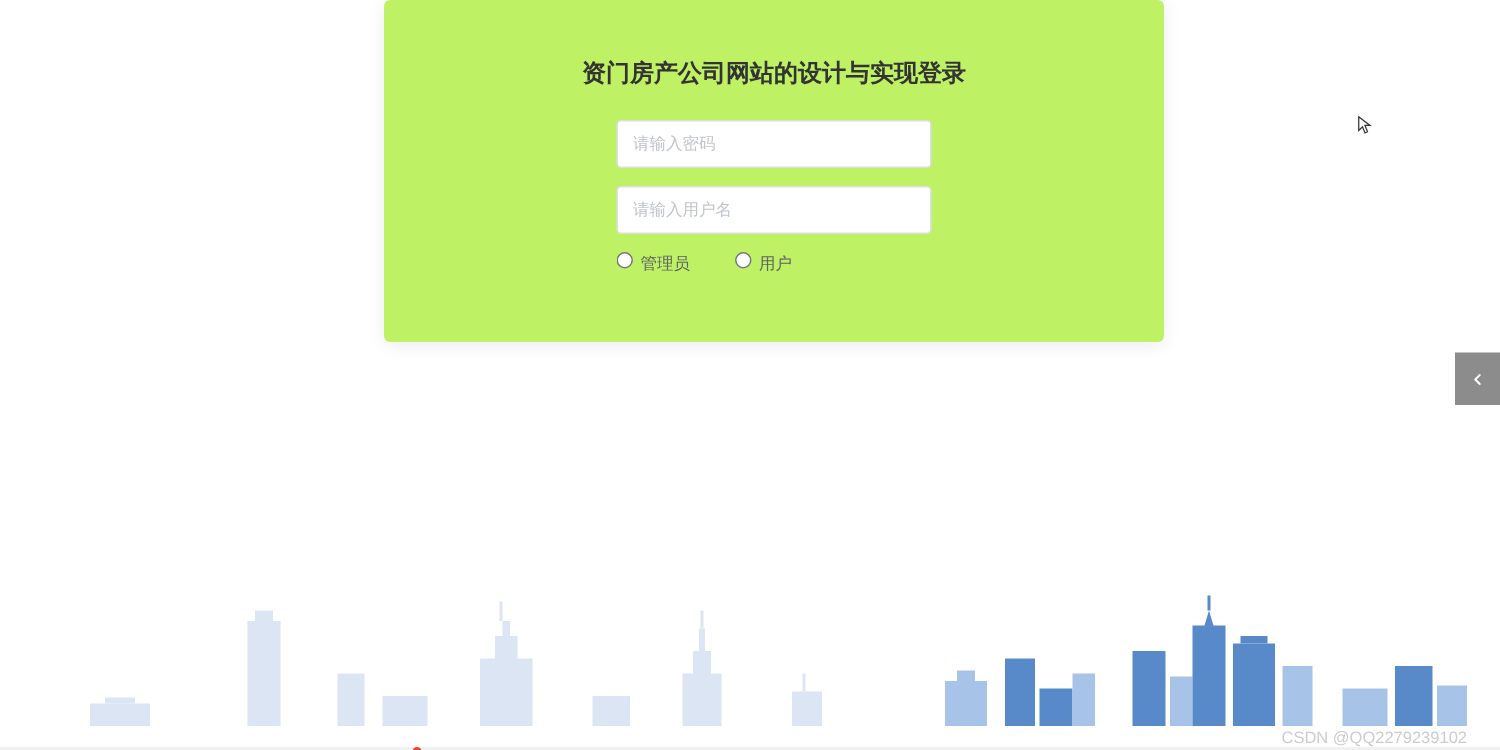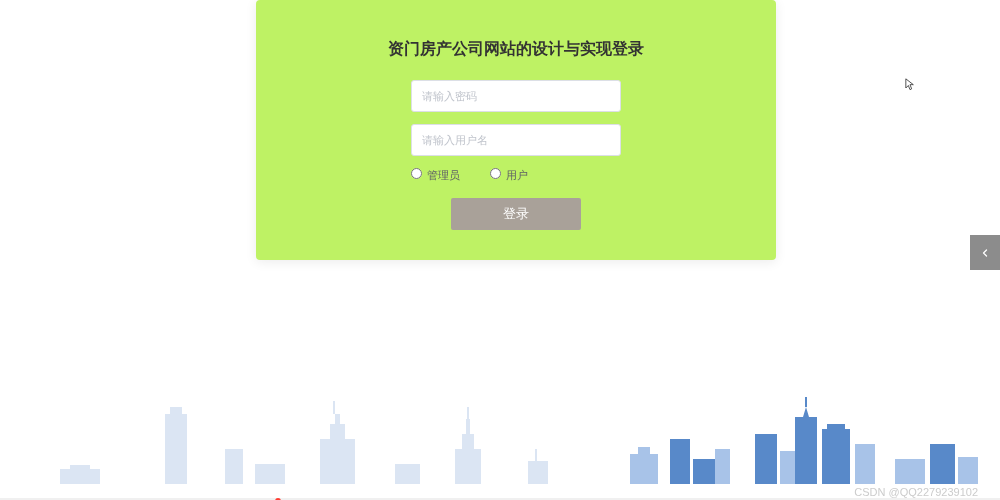--- a/index.html
+++ b/index.html
@@ -150,21 +150,20 @@
     <label class="radio-item">
       <input type="radio" name="role" style="">
       <span>管理员</span>
     </label>
     <label class="radio-item">
       <input type="radio" name="role" style="">
       <span>用户</span>
     </label>
   </div>
 
-  <button class="login-btn">登录</button>
 </div>
 
 <div class="side-tab">
   <svg viewBox="0 0 24 24">
     <path d="M15 18l-6-6 6-6" stroke="#fff" stroke-width="2.5" fill="none" stroke-linecap="round" stroke-linejoin="round"></path>
   </svg>
 </div>
 
 <div class="cursor-pointer">
   <svg viewBox="0 0 12 16">

